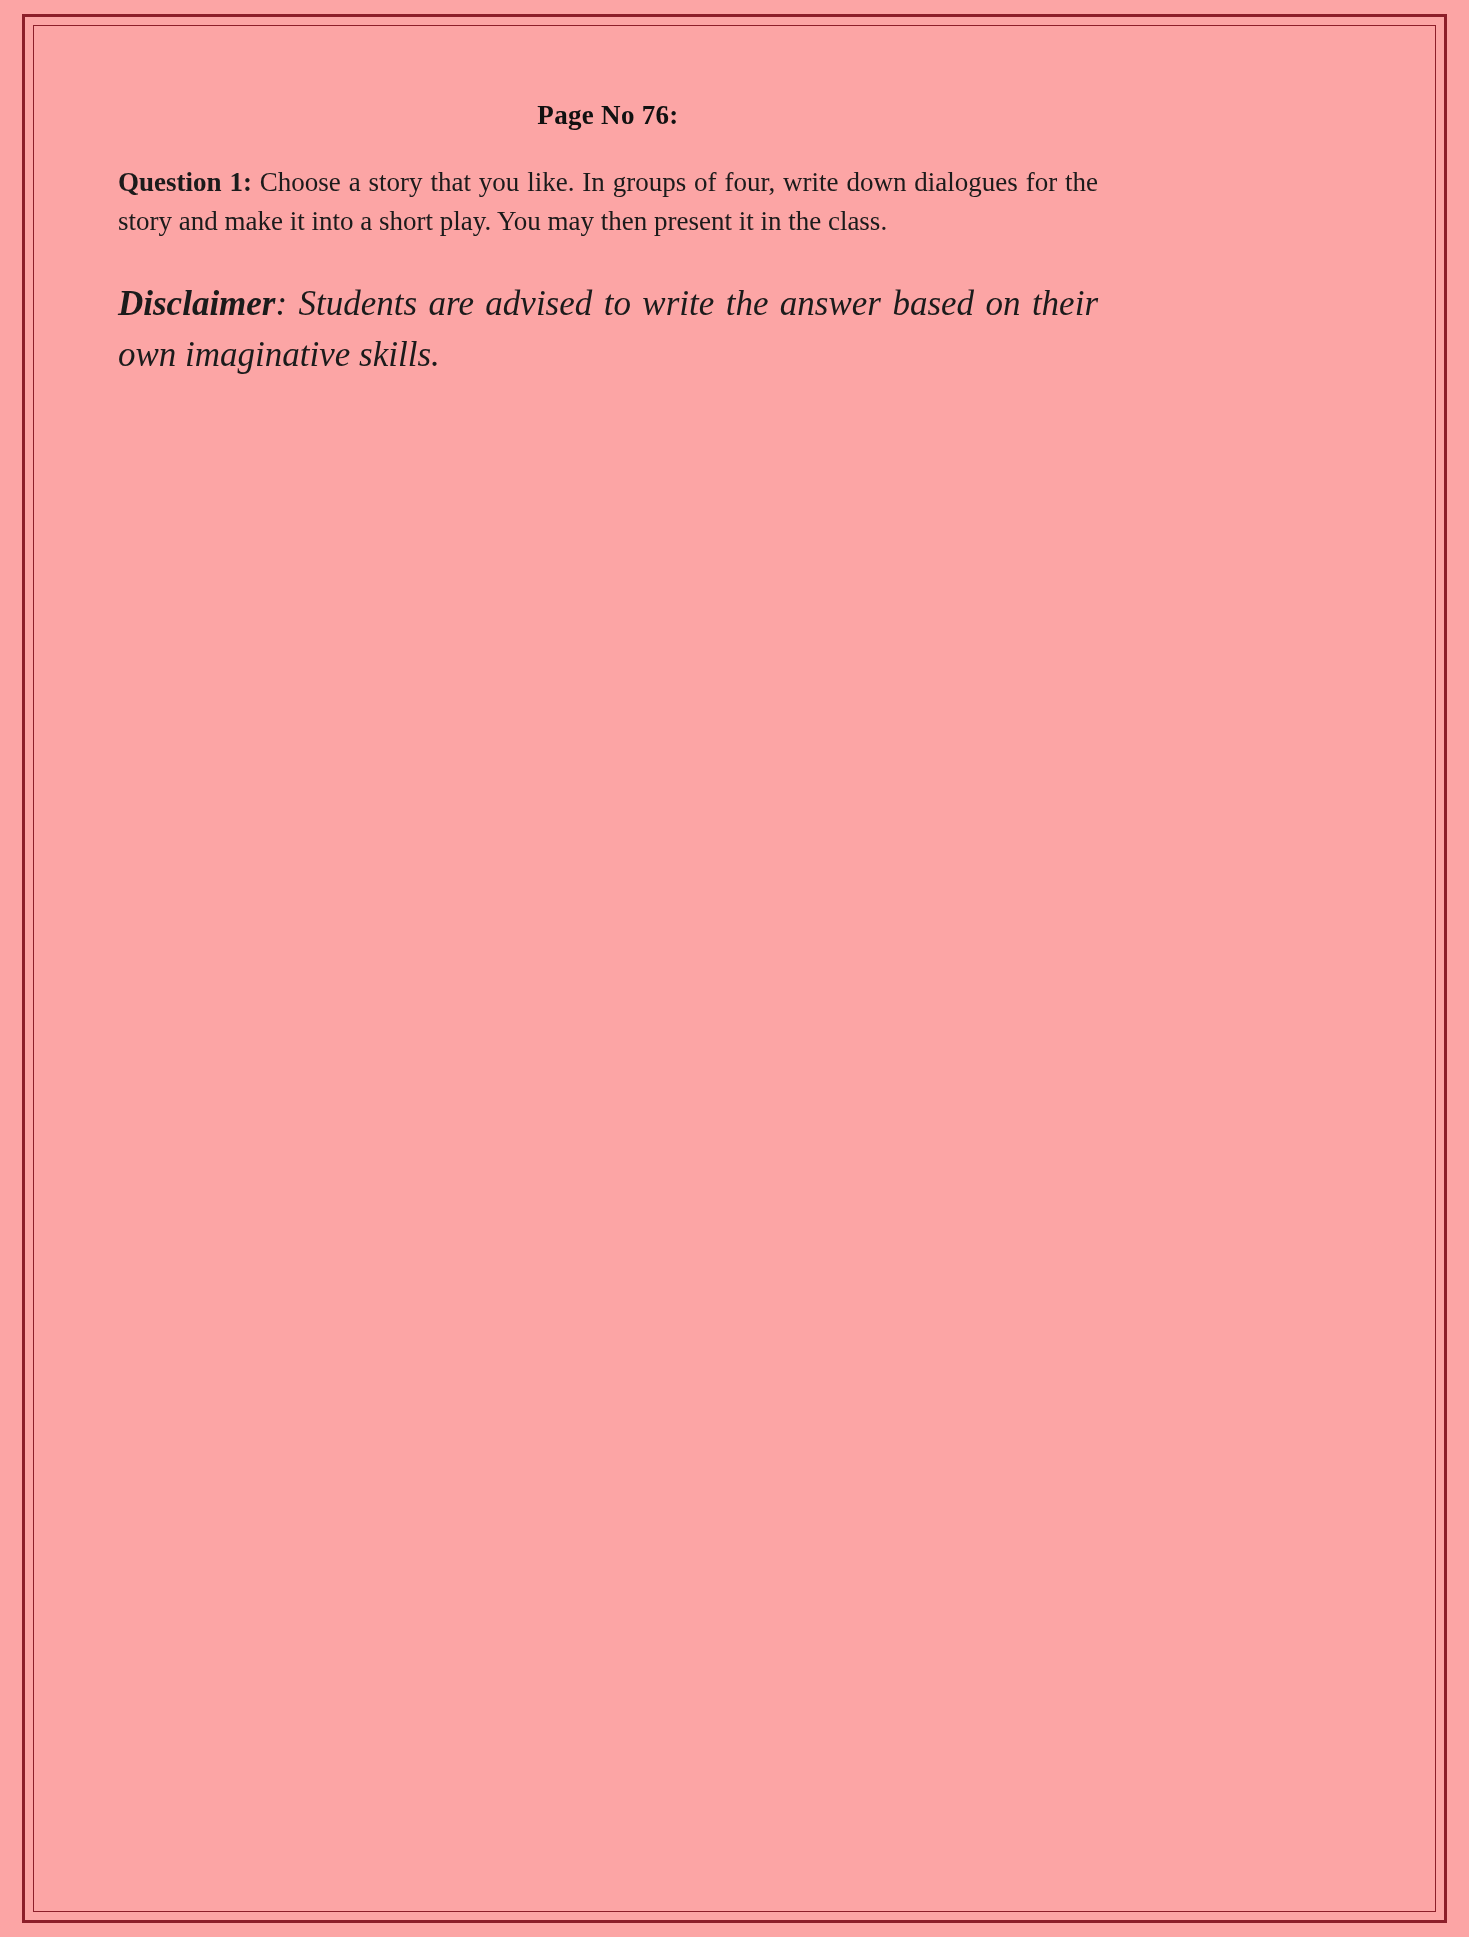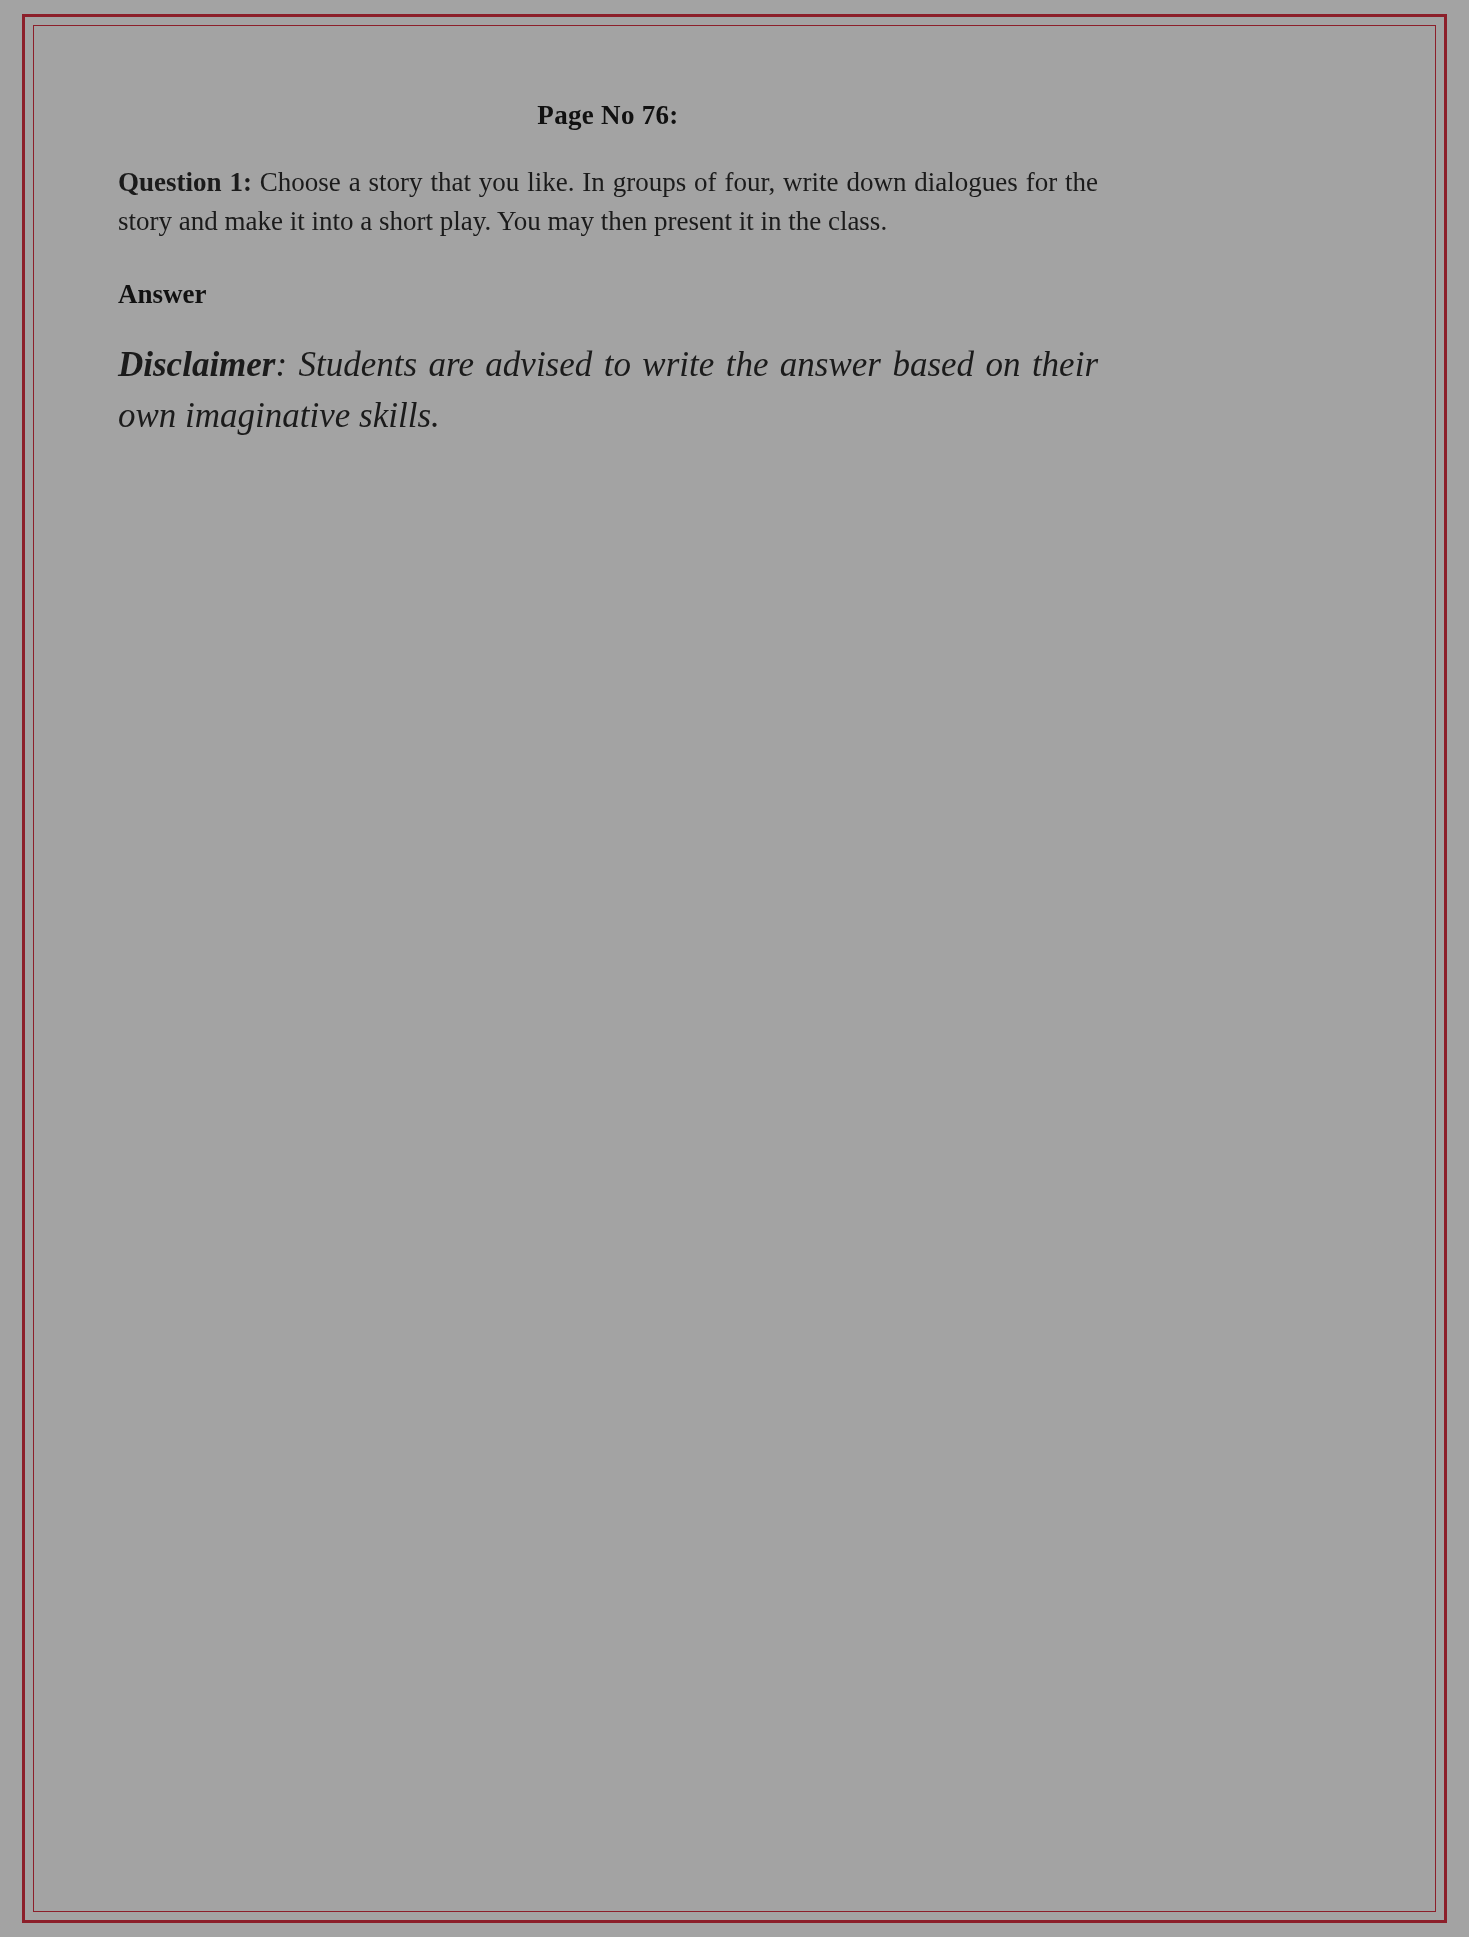--- a/index.html
+++ b/index.html
@@ -15,21 +15,21 @@
     position: relative;
     overflow: hidden;
   }
 
   .page {
     position: absolute;
     left: 0;
     top: 0;
     width: 1469px;
     height: 1937px;
-    background: #a3a3a3;
+    background: #fca5a5;
     box-sizing: border-box;
   }
 
   
   .frame-outer {
     position: absolute;
     left: 22px;
     top: 14px;
     right: 22px;
     bottom: 14px;
@@ -103,18 +103,17 @@
 
   <div class="frame-outer"></div>
   <div class="frame-inner"></div>
 
   <div class="content">
 
     <h1 class="page-heading">Page No 76:</h1>
 
     <p class="question-block"><span class="question-label">Question 1:</span><span> Choose a story that you like. In groups of four, write down dialogues for the story and make it into a short play. You may then present it in the class.</span></p>
 
-    <p class="answer-label">Answer</p>
 
     <p class="disclaimer-block"><span class="disclaimer-label">Disclaimer</span><span>: Students are advised to write the answer based on their own imaginative skills.</span></p>
 
   </div>
 </div>
 
 </body></html>

